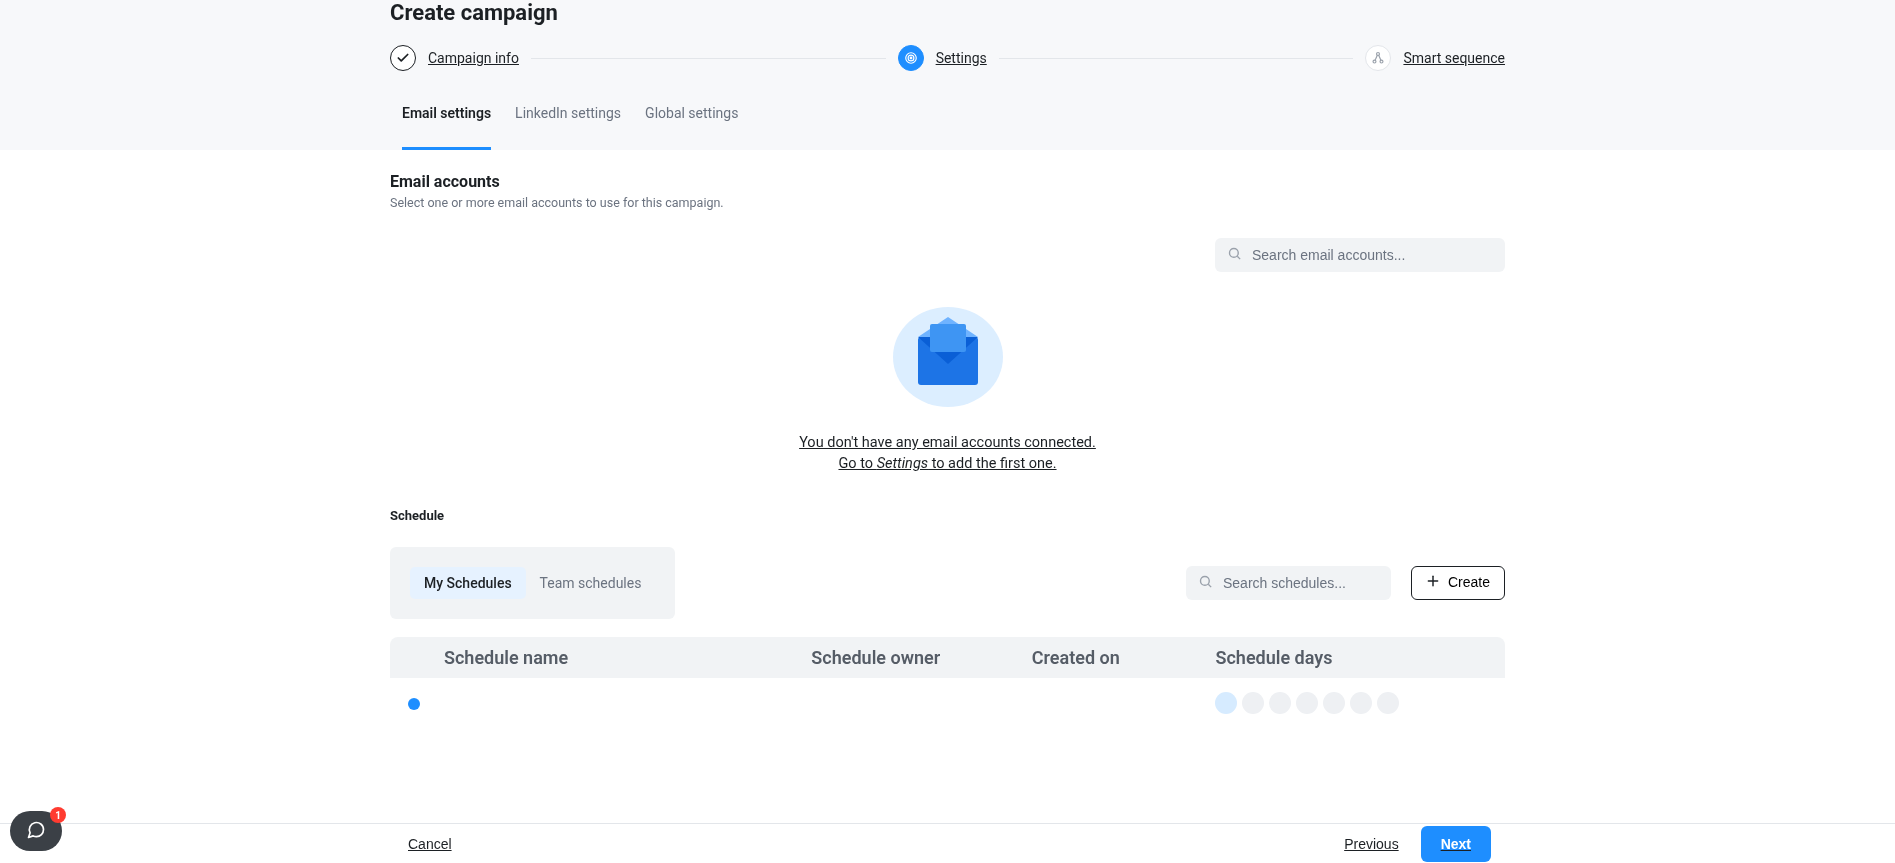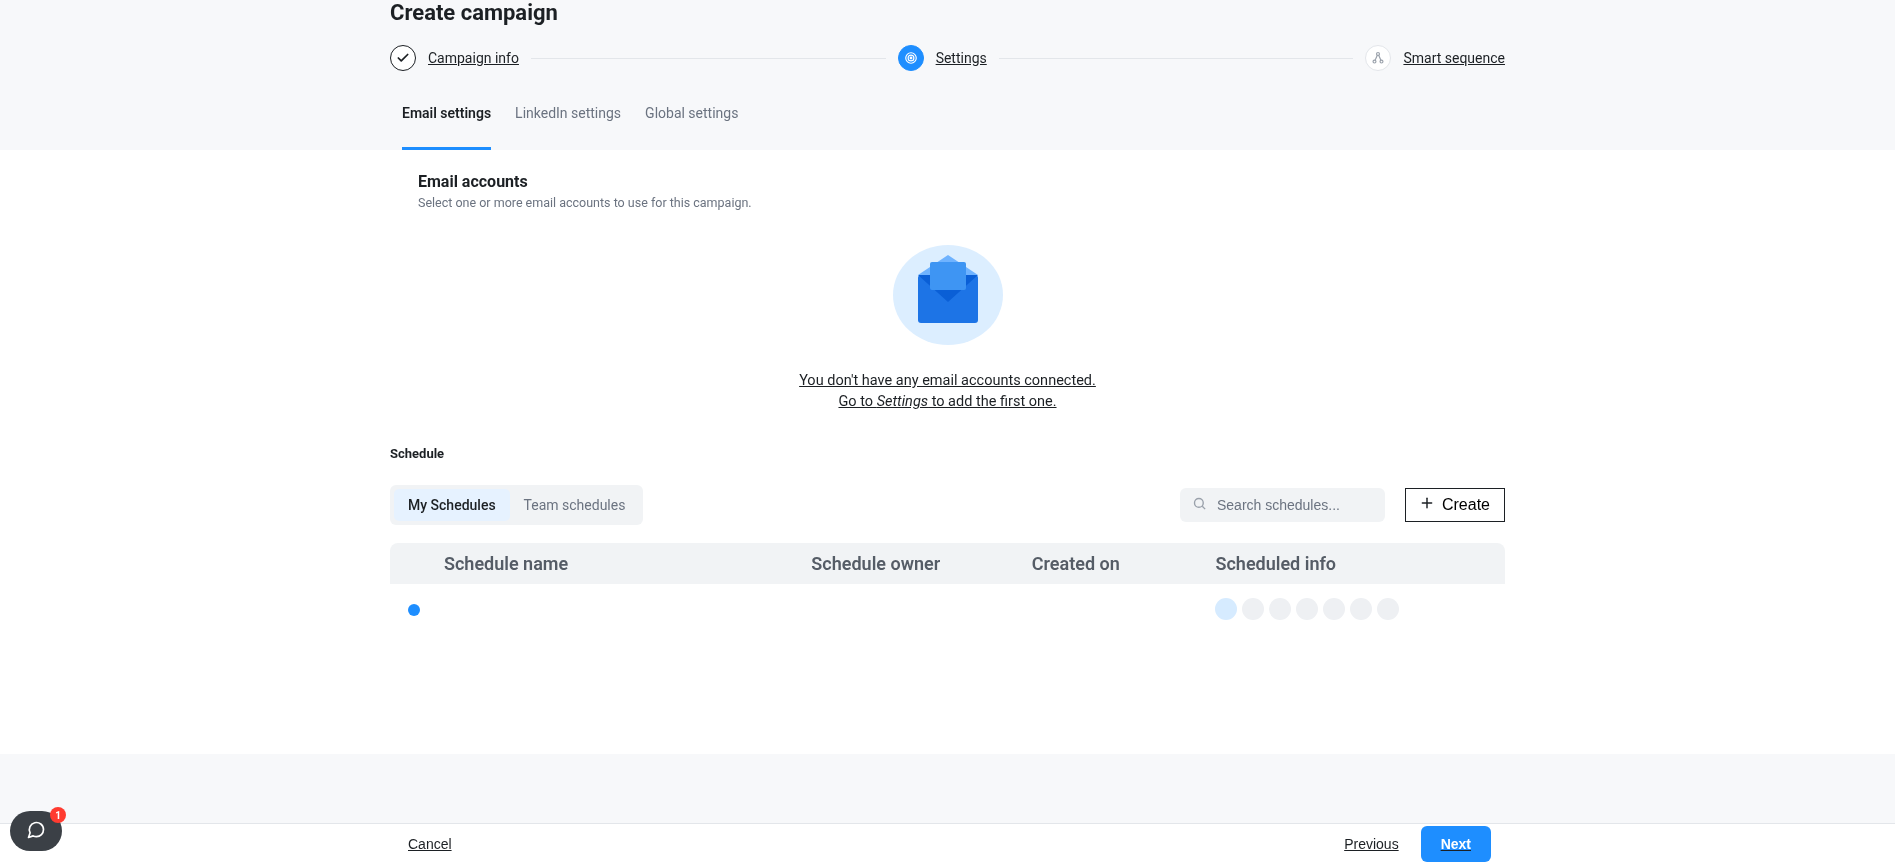--- a/index.html
+++ b/index.html
@@ -94,21 +94,20 @@
     border-bottom-color:var(--blue);
   }
   
   .panel-bg{
     background:var(--white);
     width:100%;
     padding-bottom:120px;
   }
   .section-head{
     padding-top:22px;
-    margin-left:28px;
   }
   .section-title{
     font-size:16px;
     font-weight:700;
   }
   .section-sub{
     font-size:12.5px;
     color:var(--muted);
     margin-top:4px;
   }
@@ -157,48 +156,48 @@
   .toggle-row{
     display:flex;
     align-items:center;
     justify-content:space-between;
     margin-top:24px;
   }
   .toggle-group{
     display:flex;
     background:var(--input-bg);
     border-radius:6px;
-    padding:4px;
+    padding:20px;
   }
   .toggle-btn{
     padding:8px 14px;
     border-radius:5px;
     font-size:14px;
     color:var(--muted);
     cursor:pointer;
   }
   .toggle-btn.active{
     background:var(--blue-light);
     color:var(--text);
     font-weight:500;
   }
   .toggle-right{
     display:flex;
     gap:20px;
   }
   .create-btn{
     background:var(--white);
     border:1.5px solid var(--text);
-    border-radius:0;
+    border-radius:6px;
     padding:7px 14px;
     display:flex;
     align-items:flex-start;
     gap:8px;
     cursor:pointer;
-    font-size:16px;
+    font-size:14px;
     font-weight:500;
   }
   
   .table{
     margin-top:18px;
     border-radius:8px 8px 0 0;
     overflow:hidden;
   }
   .thead{
     background:var(--input-bg);
@@ -337,20 +336,31 @@
     </div>
   </div>
 
   <div class="panel-bg">
     <div class="container">
       <div class="section-head">
         <div class="section-title">Email accounts</div>
         <div class="section-sub">Select one or more email accounts to use for this campaign.</div>
       </div>
 
+      <div class="search-row">
+        <div class="search">
+          <span>
+            <svg width="15" height="15" viewBox="0 0 24 24" fill="none" stroke="#9aa1ab" stroke-width="2.2">
+                <circle cx="11" cy="11" r="7"></circle>
+                <line x1="21" y1="21" x2="16.5" y2="16.5"></line>
+              </svg>
+          </span>
+          <input type="text" placeholder="Search email accounts..." style="">
+        </div>
+      </div>
 
       <div class="empty">
         <svg width="130" height="110" viewBox="0 0 130 110">
           <ellipse cx="65" cy="55" rx="55" ry="50" fill="#dceeff"></ellipse>
           <rect x="35" y="35" width="60" height="48" rx="3" fill="#1d74e6"></rect>
           <polygon points="35,35 95,35 65,62" fill="#0a5fd6"></polygon>
           <polygon points="35,35 65,15 95,35" fill="#6fb3ff"></polygon>
           <rect x="47" y="22" width="36" height="28" rx="2" fill="#3e95f3"></rect>
         </svg>
         <div class="empty-line">You don't have any email accounts connected.</div>
@@ -387,21 +397,21 @@
           </button>
         </div>
       </div>
 
       <div class="table">
         <div class="thead">
           <div></div>
           <div>Schedule name</div>
           <div>Schedule owner</div>
           <div>Created on</div>
-          <div>Scheduled info</div>
+          <div>Schedule days</div>
         </div>
         <div class="tbody-row">
           <div>
               <div class="radio-dot"></div>
             </div>
           <div></div>
           <div></div>
           <div></div>
           <div class="day-dots">
             <div class="day-dot on"></div>

